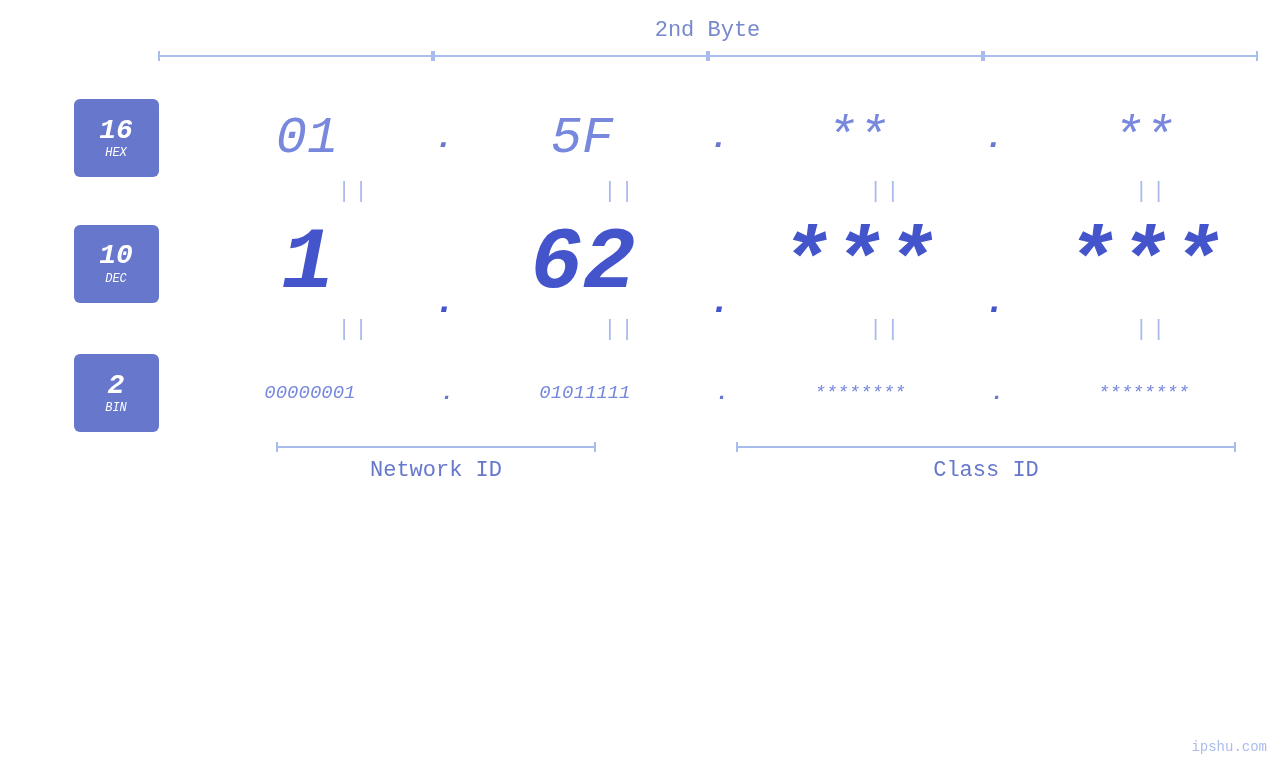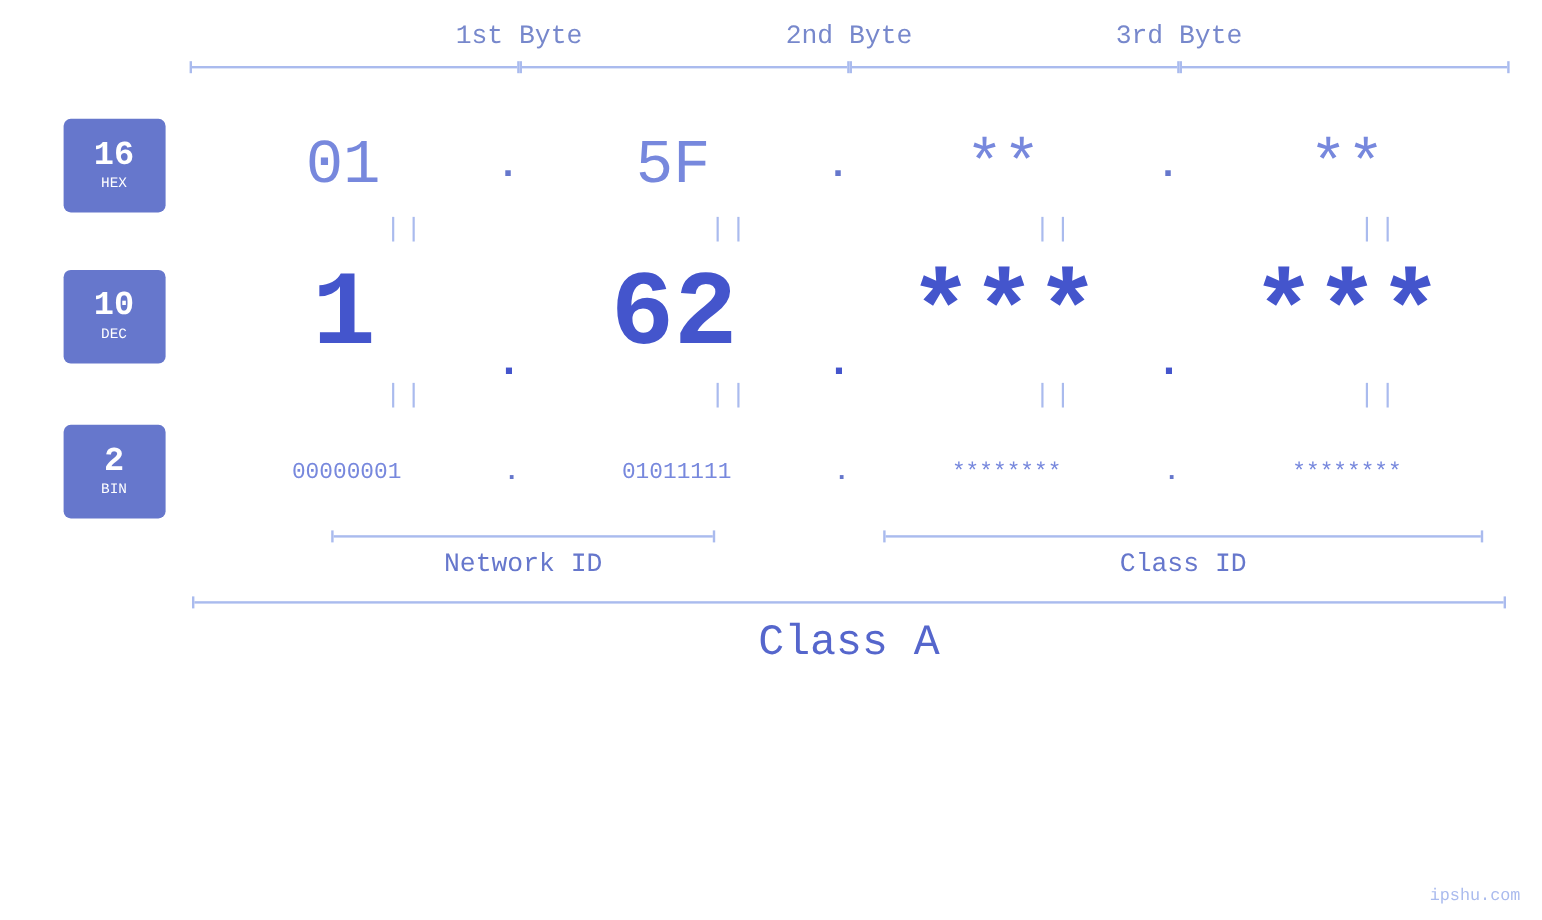--- a/index.html
+++ b/index.html
@@ -98,22 +98,23 @@
     .badge-label {
       font-size: 12px;
       font-weight: normal;
     }
 
     
     .content-area {
       display: flex;
       flex-direction: column;
       width: 100%;
-      padding-left: 30px;
+      padding-left: 51px;
       margin-top: 20px;
+      font-style: italic;
     }
 
     .row {
       display: flex;
       align-items: center;
       width: 100%;
     }
 
     .badge-cell {
       width: 130px;
@@ -212,23 +213,21 @@
       color: #4455cc;
     }
 
   </style>
 </head>
 <body>
 
 <div class="main-container">
 
   <div class="byte-headers">
-    <div class="byte-header">1st Byte</div>
     <div class="byte-header">2nd Byte</div>
-    <div class="byte-header">3rd Byte</div>
   </div>
 
   <div class="bracket-row">
     <div class="bracket">
       <div class="bracket-left"></div>
       <div class="bracket-line"></div>
       <div class="bracket-right"></div>
     </div>
     <div style="width:0px"></div>
     <div class="bracket">
@@ -358,24 +357,16 @@
     <div style="display:flex;flex-direction:column;align-items:center;width:550px;">
       <div style="display:flex;width:500px;align-items:center;">
         <div style="width:2px;height:10px;background:#aabbee;"></div>
         <div style="flex:1;height:2px;background:#aabbee;"></div>
         <div style="width:2px;height:10px;background:#aabbee;"></div>
       </div>
       <div style="color:#6677cc;font-size:22px;font-family:'Courier New',Courier,monospace;margin-top:6px;">Class ID</div>
     </div>
   </div>
 
-  <div style="display:flex;flex-direction:column;align-items:center;width:100%;padding-left:130px;margin-top:14px;">
-    <div style="display:flex;width:1095px;align-items:center;">
-      <div style="width:2px;height:10px;background:#aabbee;"></div>
-      <div style="flex:1;height:2px;background:#aabbee;"></div>
-      <div style="width:2px;height:10px;background:#aabbee;"></div>
-    </div>
-    <div style="color:#5566cc;font-size:36px;font-family:'Courier New',Courier,monospace;margin-top:8px;">Class A</div>
-  </div>
 
   <div class="watermark">ipshu.com</div>
 
 </div>
 
 </body></html>

